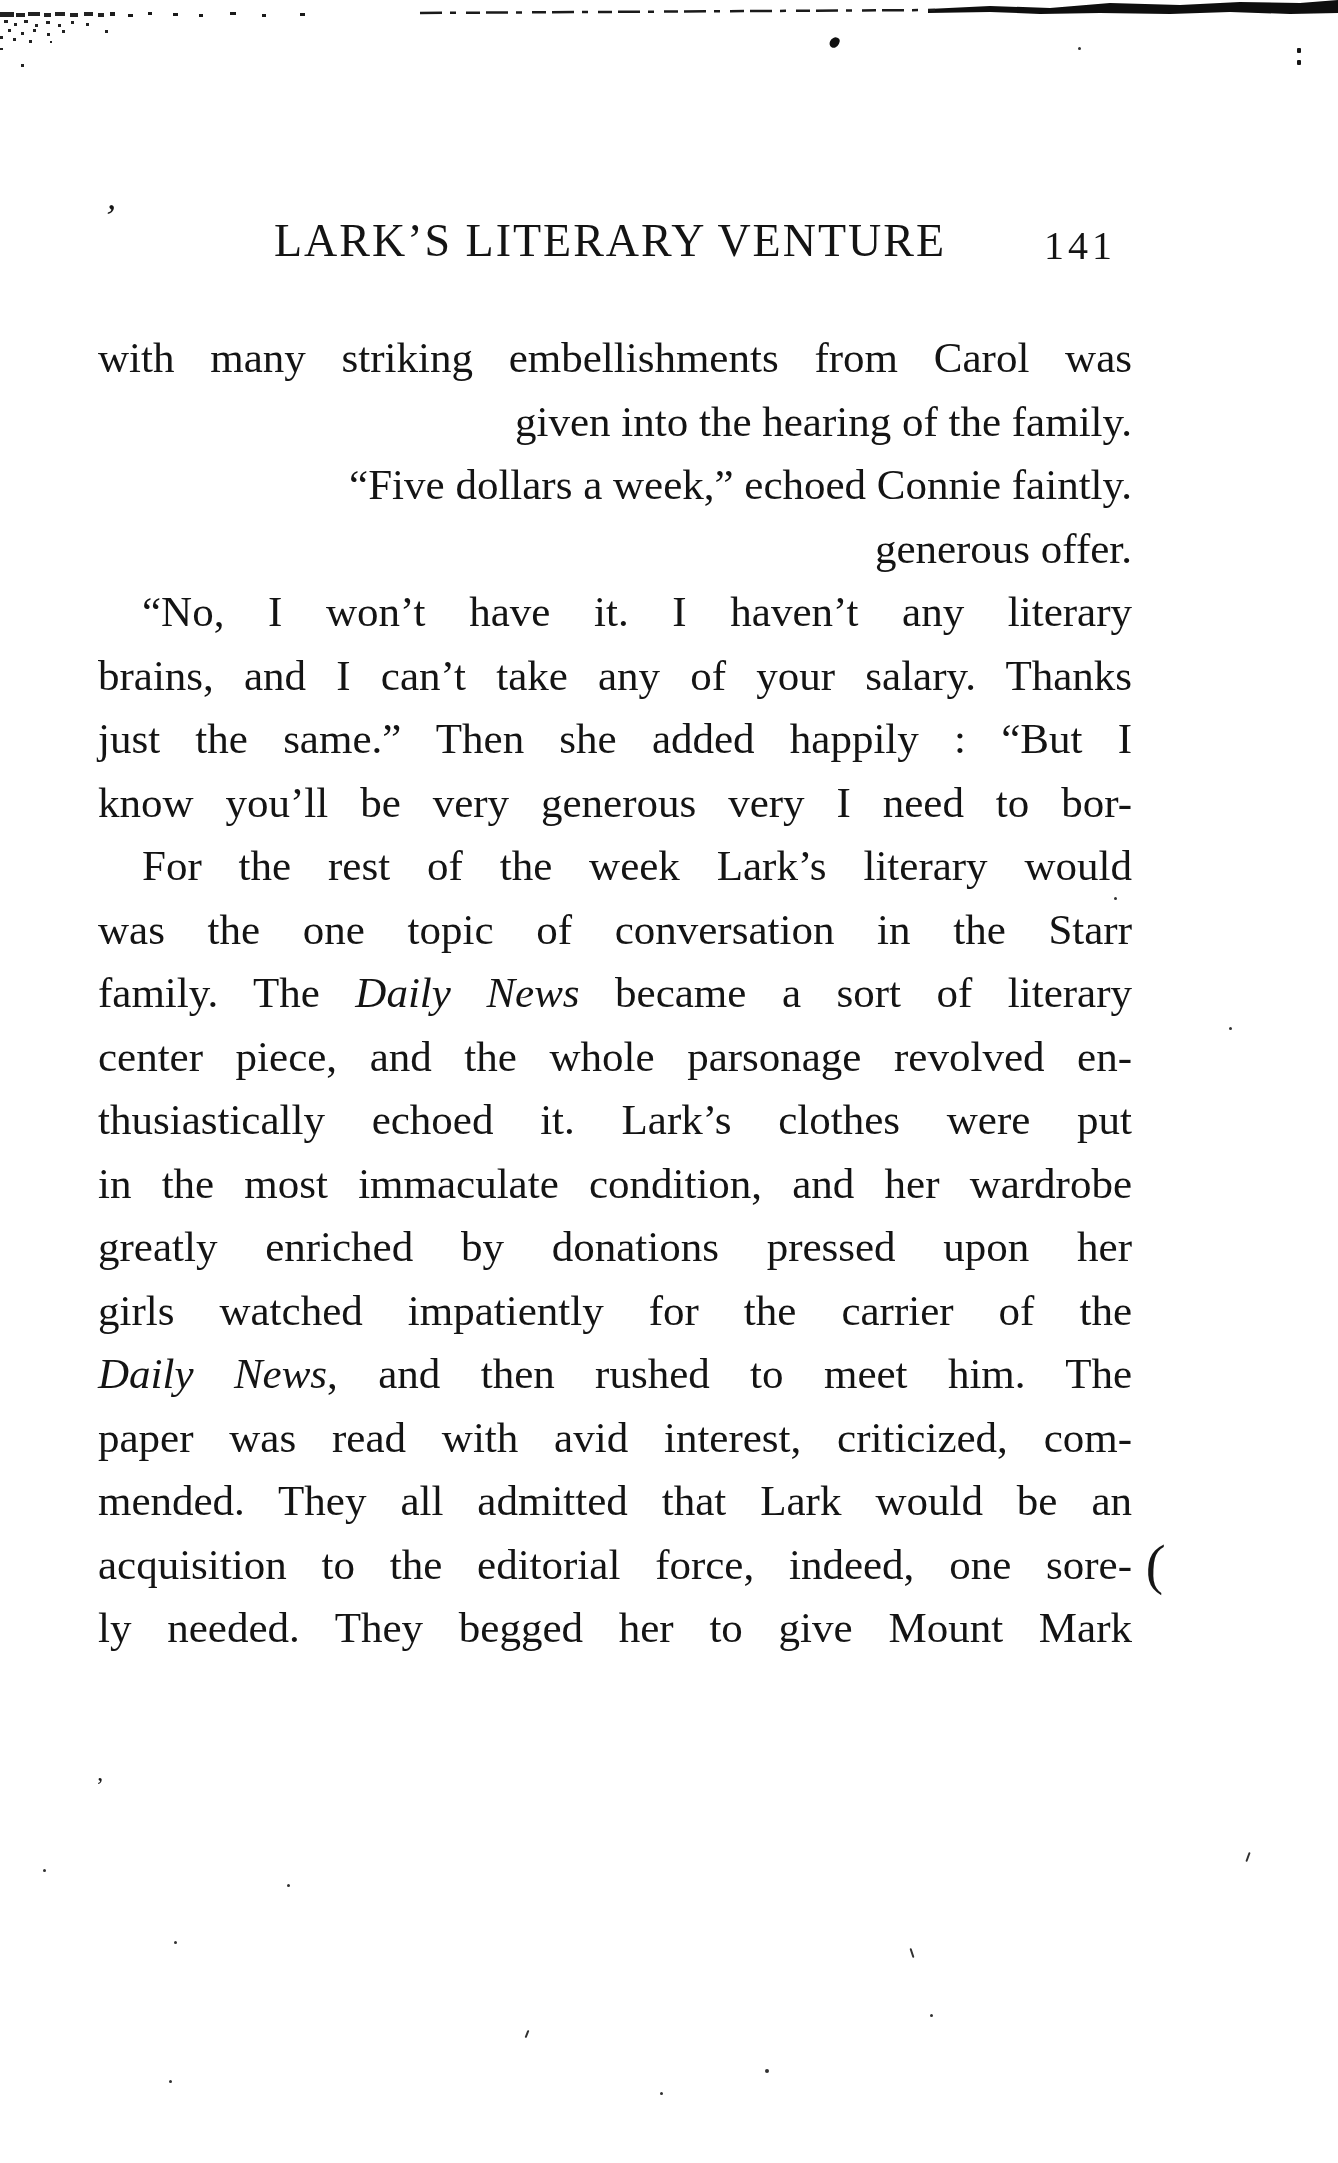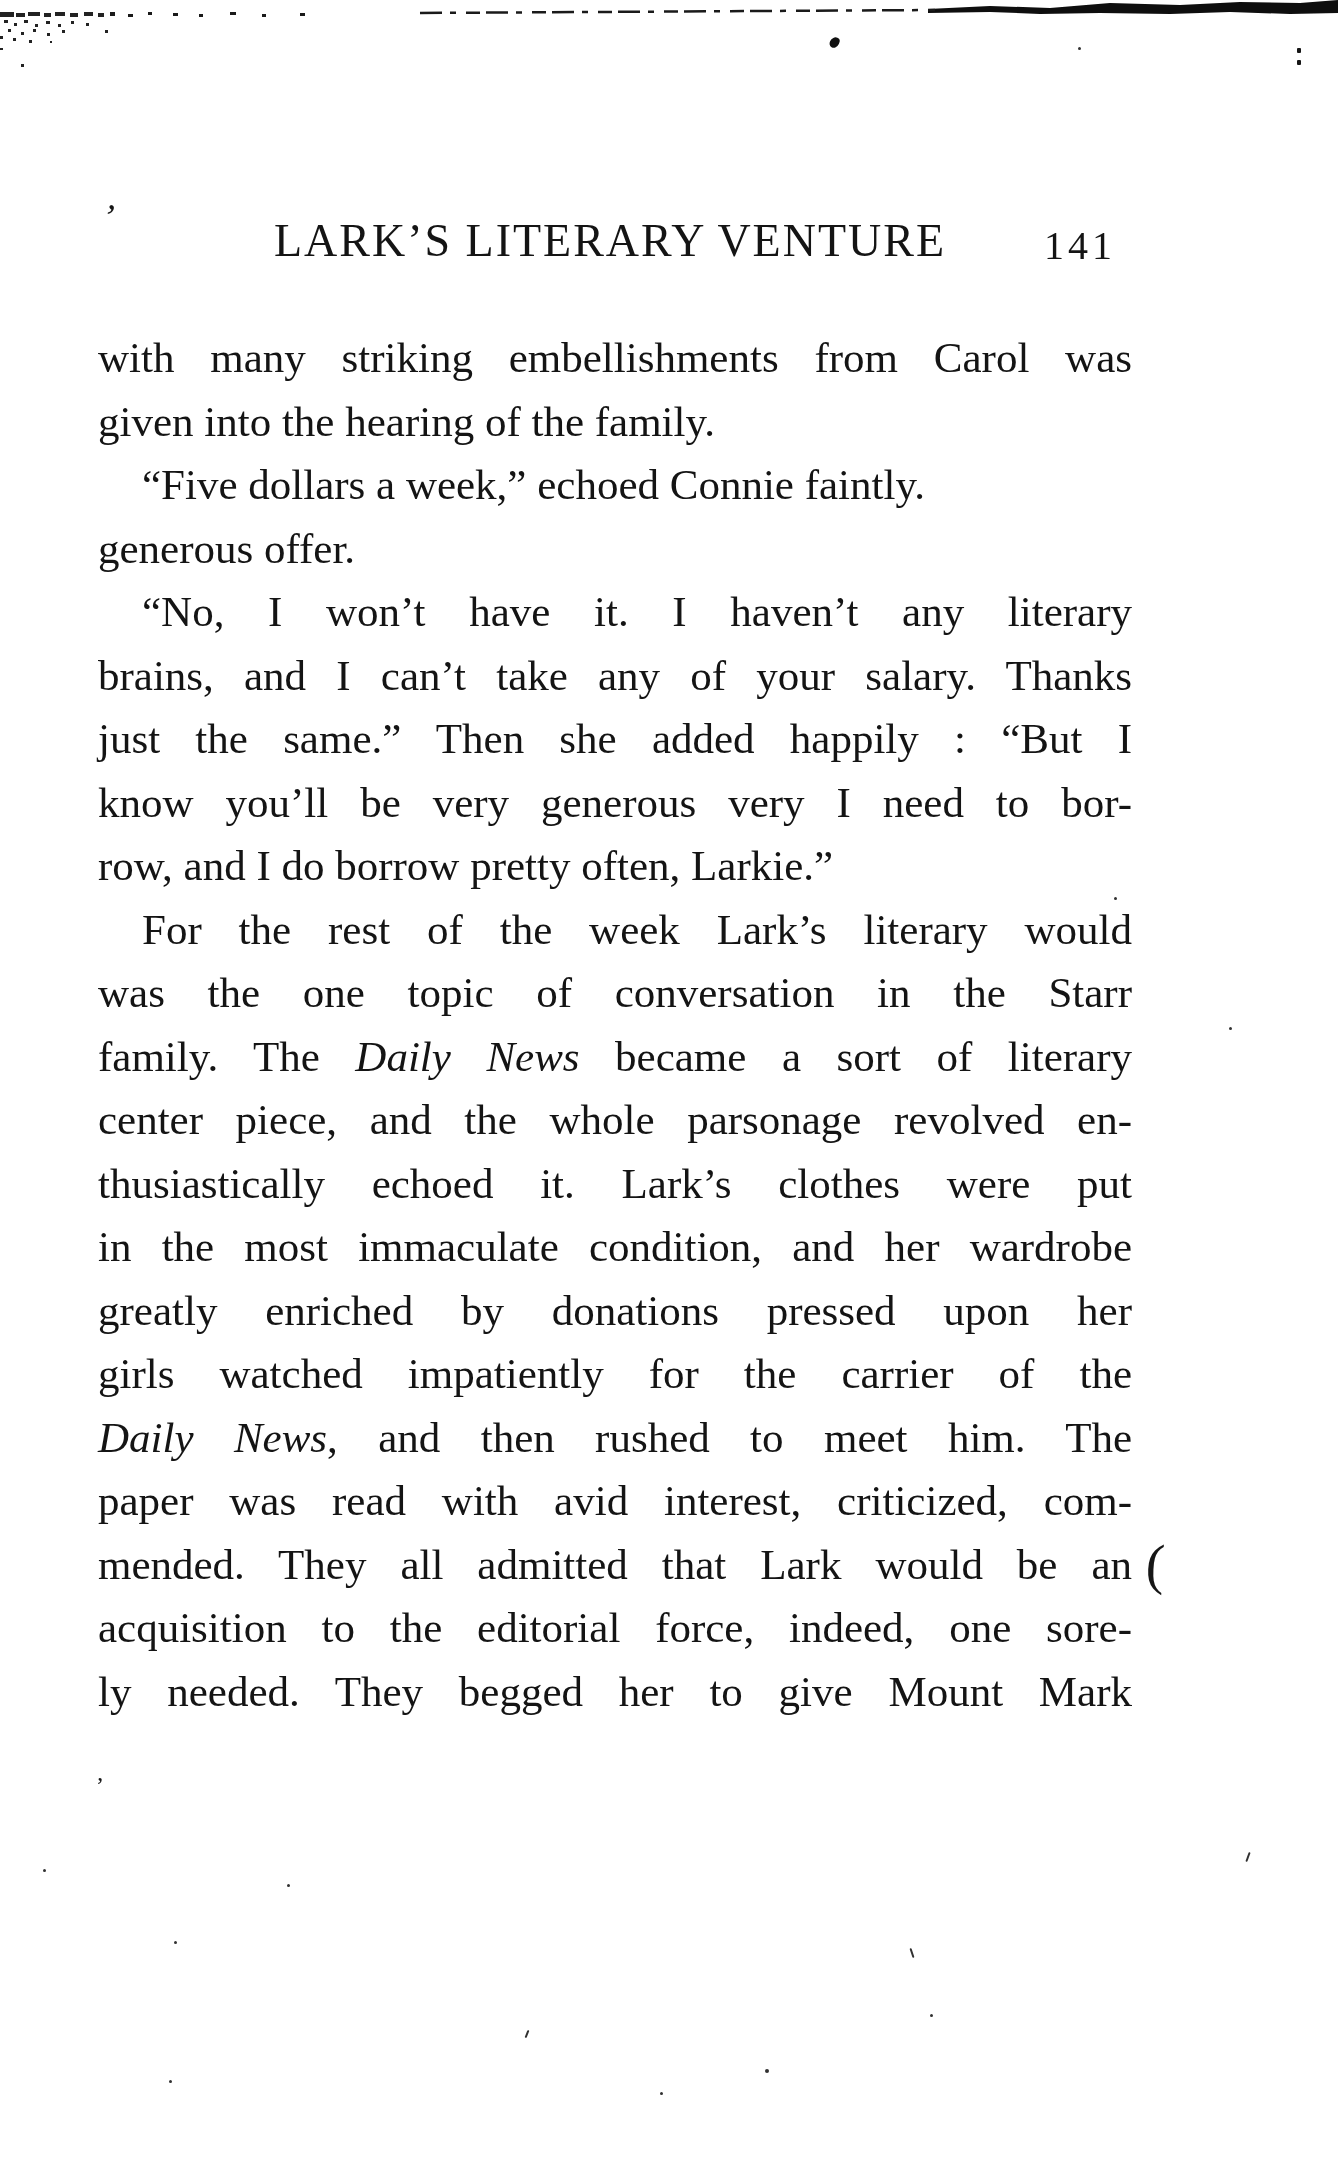--- a/index.html
+++ b/index.html
@@ -29,21 +29,21 @@
   }
   
   .body-text{
     position:absolute;
     left:98px;top:326px;width:1034px;
     font-size:43px;
   }
   .line{
     height:63.5px;
     line-height:63.5px;
-    text-align:left;
+    text-align:right;
     white-space:normal;
   }
   .line.fill{
     text-align:justify;
     text-align-last:justify;
   }
   .line.indent{ text-indent:44px; }
   .it{ font-style:italic; }
   
   .artifact{ position:absolute; }
@@ -131,21 +131,20 @@
 
   <div class="body-text">
       <div class="line fill"><span>with many striking embellishments from Carol was</span></div>
       <div class="line"><span>given into the hearing of the family.</span></div>
       <div class="line indent"><span>“Five dollars a week,” echoed Connie faintly.</span></div>
       <div class="line"><span>generous offer.</span></div>
       <div class="line fill indent"><span>“No, I won’t have it. I haven’t any literary</span></div>
       <div class="line fill"><span>brains, and I can’t take any of your salary. Thanks</span></div>
       <div class="line fill"><span>just the same.” Then she added happily : “But I</span></div>
       <div class="line fill"><span>know you’ll be very generous very I need to bor-</span></div>
-      <div class="line"><span>row, and I do borrow pretty often, Larkie.”</span></div>
       <div class="line fill indent"><span>For the rest of the week Lark’s literary would</span></div>
       <div class="line fill"><span>was the one topic of conversation in the Starr</span></div>
       <div class="line fill"><span>family. The </span><span class="it">Daily News</span><span> became a sort of literary</span></div>
       <div class="line fill"><span>center piece, and the whole parsonage revolved en-</span></div>
       <div class="line fill"><span>thusiastically echoed it. Lark’s clothes were put</span></div>
       <div class="line fill"><span>in the most immaculate condition, and her wardrobe</span></div>
       <div class="line fill"><span>greatly enriched by donations pressed upon her</span></div>
       <div class="line fill"><span>girls watched impatiently for the carrier of the</span></div>
       <div class="line fill"><span class="it">Daily News</span><span>, and then rushed to meet him. The</span></div>
       <div class="line fill"><span>paper was read with avid interest, criticized, com-</span></div>

